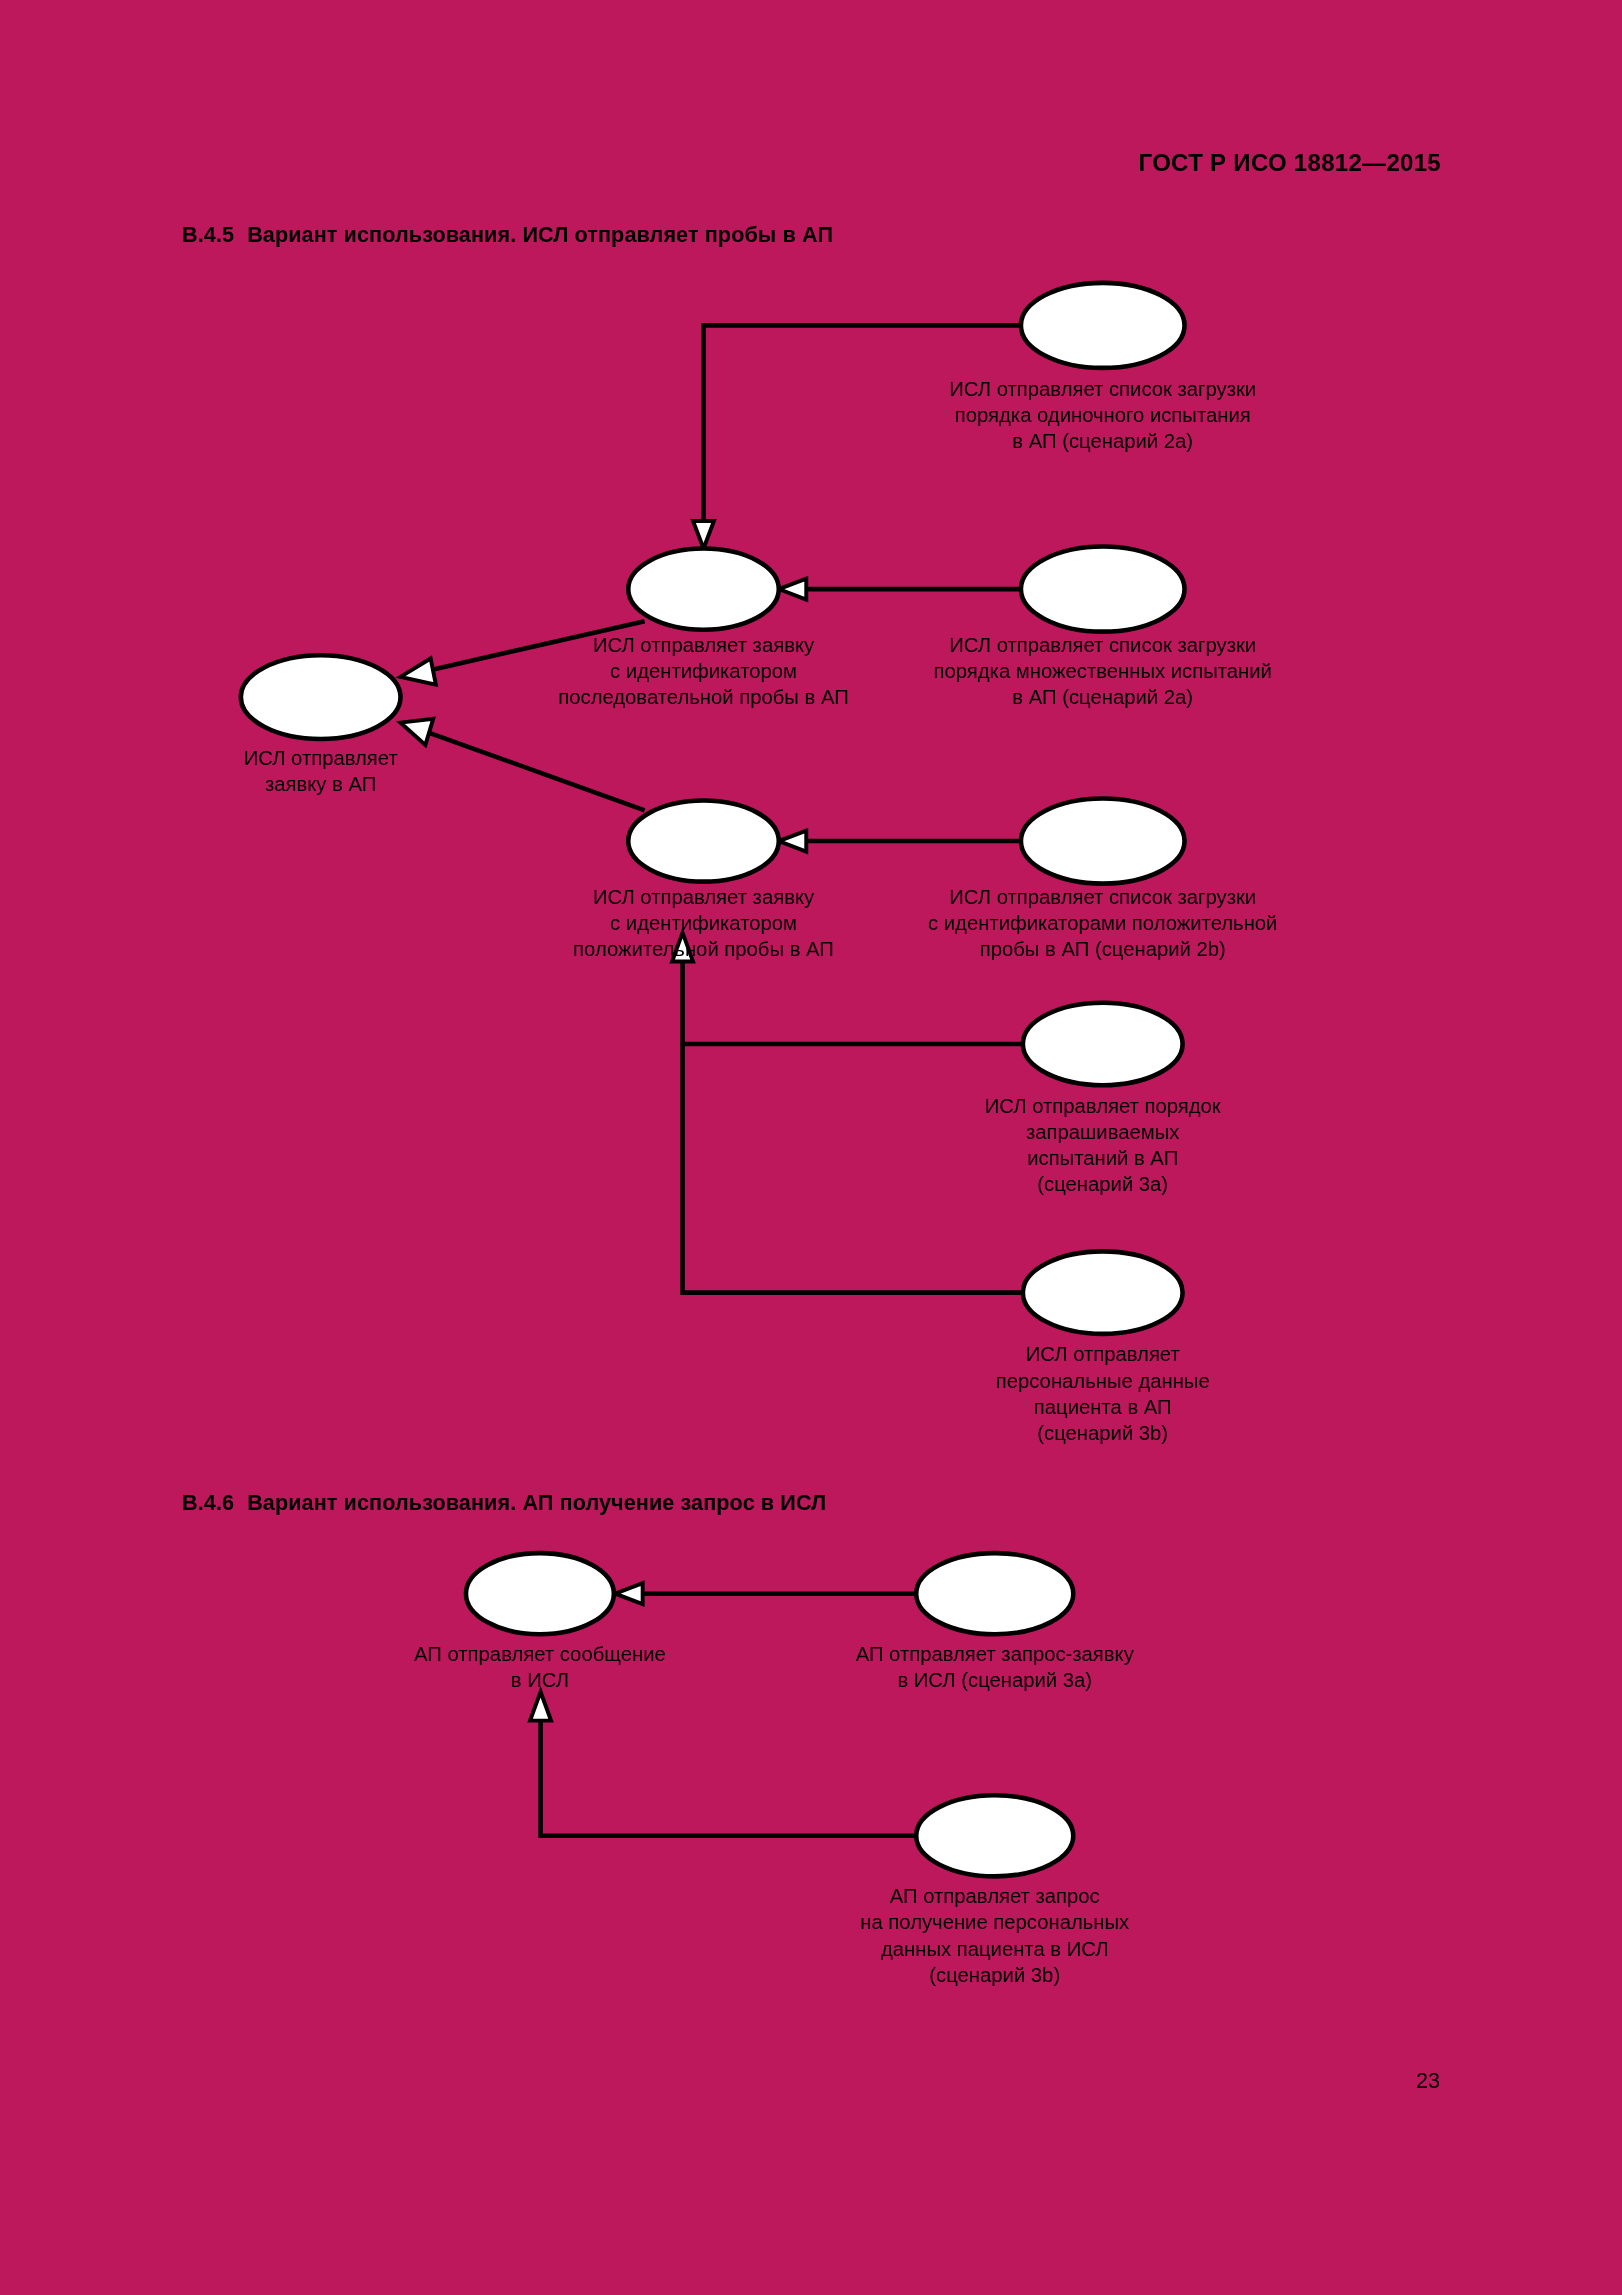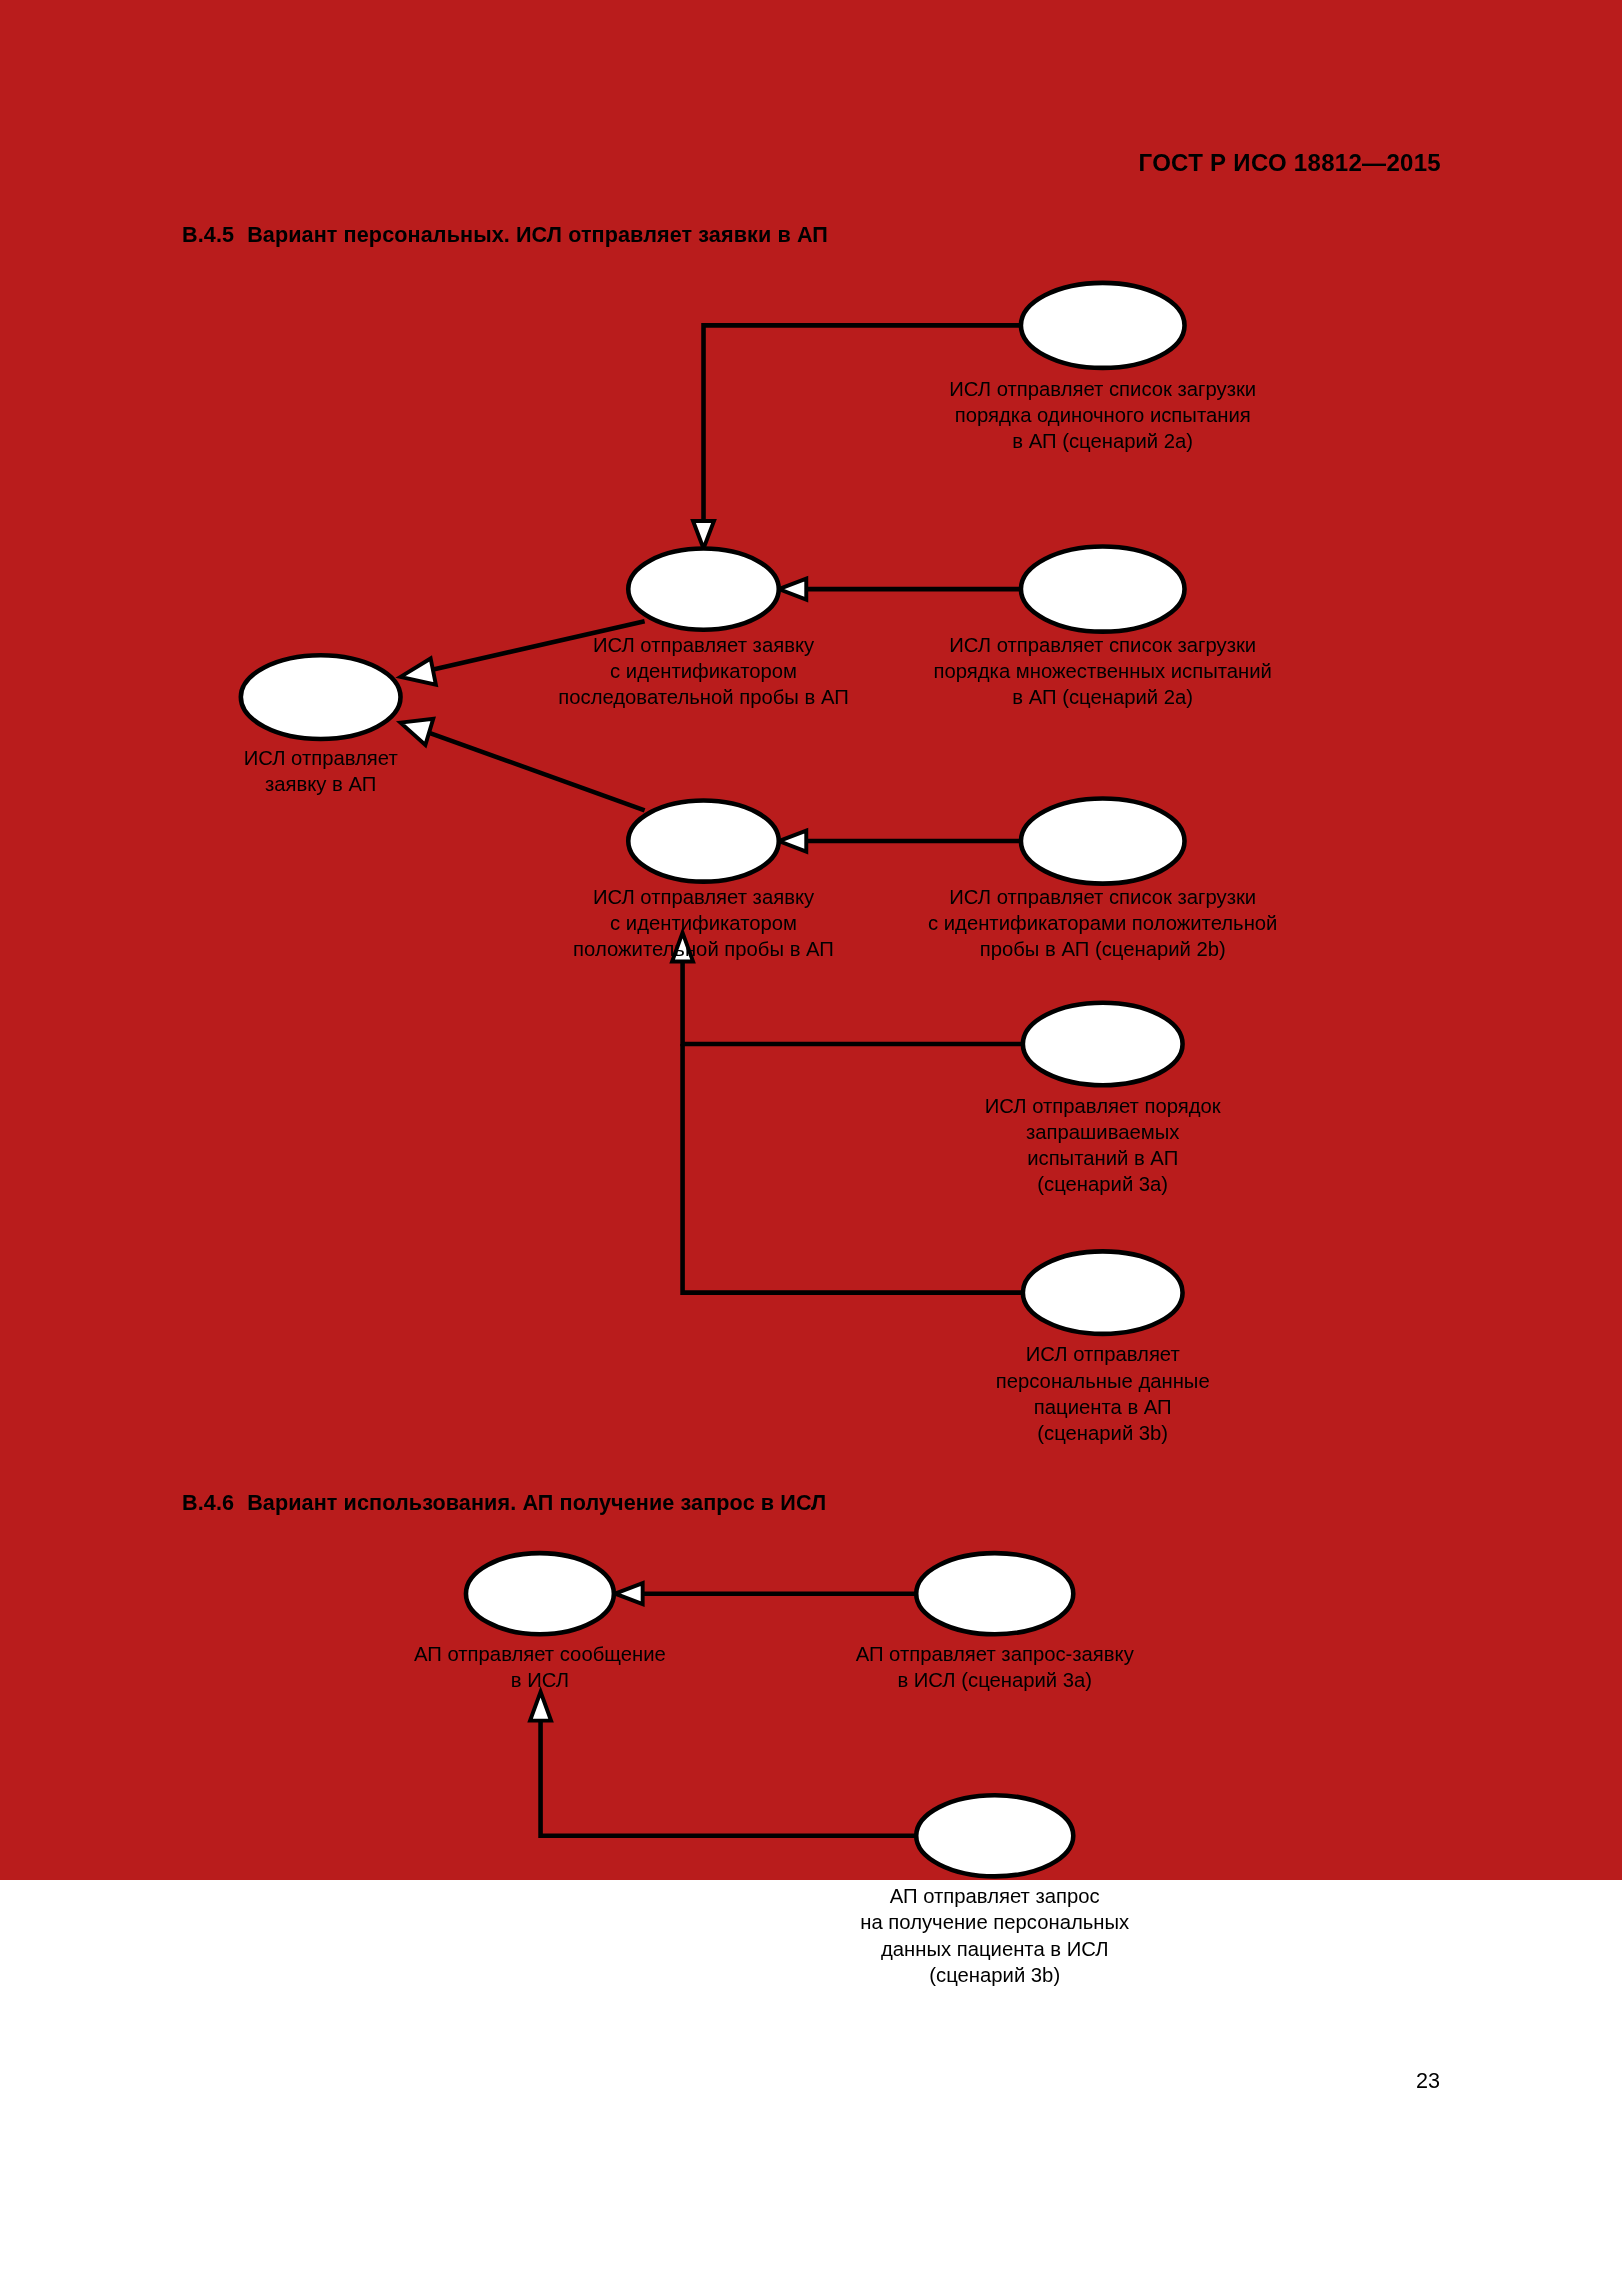--- a/index.html
+++ b/index.html
@@ -13,22 +13,22 @@
     height: 2295px;
     position: relative;
     font-family: "Liberation Sans", sans-serif;
     color: #000000;
     overflow: hidden;
   }
   .page {
     position: absolute;
     inset: 0;
     width: 1623px;
-    height: 1880px;
-    background: #b91c1c;
+    height: 2295px;
+    background: #be185d;
   }
   .doc-header {
     position: absolute;
     top: 149px;
     right: 182px;
     font-size: 24px;
     font-weight: bold;
     letter-spacing: 0.3px;
     white-space: nowrap;
   }
@@ -81,21 +81,21 @@
   }
 </style>
 </head>
 <body>
 
 <div class="page">
 
   <div class="doc-header">ГОСТ Р ИСО 18812—2015</div>
 
   <div class="section-heading" id="heading-b45">
-    <span class="heading-num">В.4.5</span><span>Вариант персональных. ИСЛ отправляет заявки в АП</span>
+    <span class="heading-num">В.4.5</span><span>Вариант использования. ИСЛ отправляет пробы в АП</span>
   </div>
 
   <svg class="diagram" id="diagram-b45" width="1623" height="1440" viewBox="0 0 2480 2200">
 
     <g>
       <path class="edge" d="M 1560 497 L 1075 497 L 1075 800"></path>
       <polygon class="arrowhead" points="1075,838 1059,796 1091,796"></polygon>
     </g>
 
     <g>

